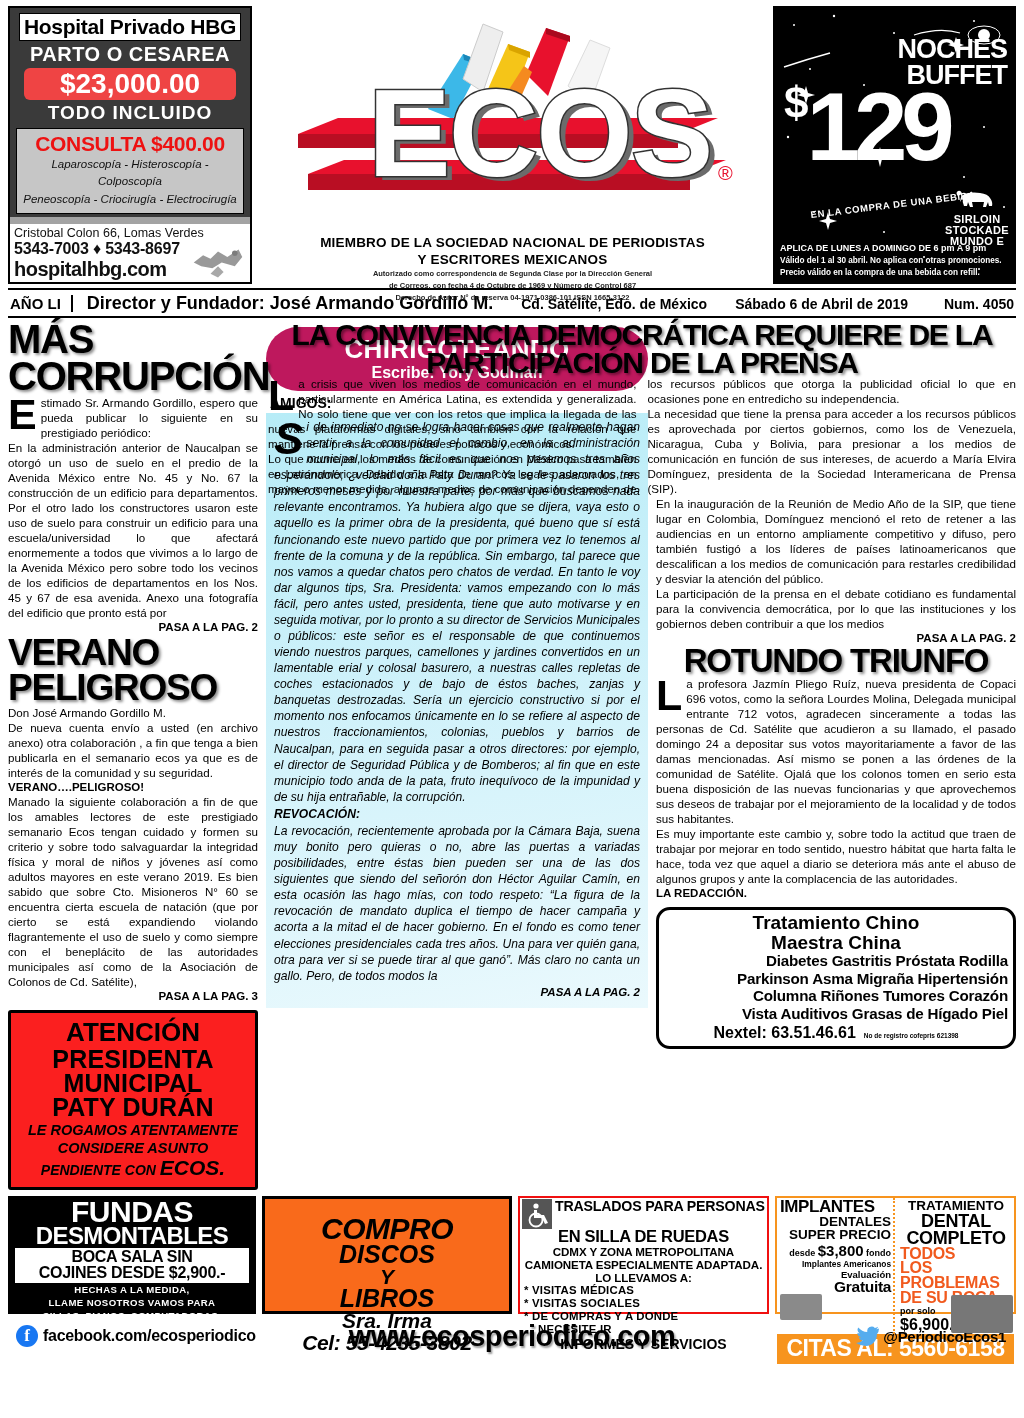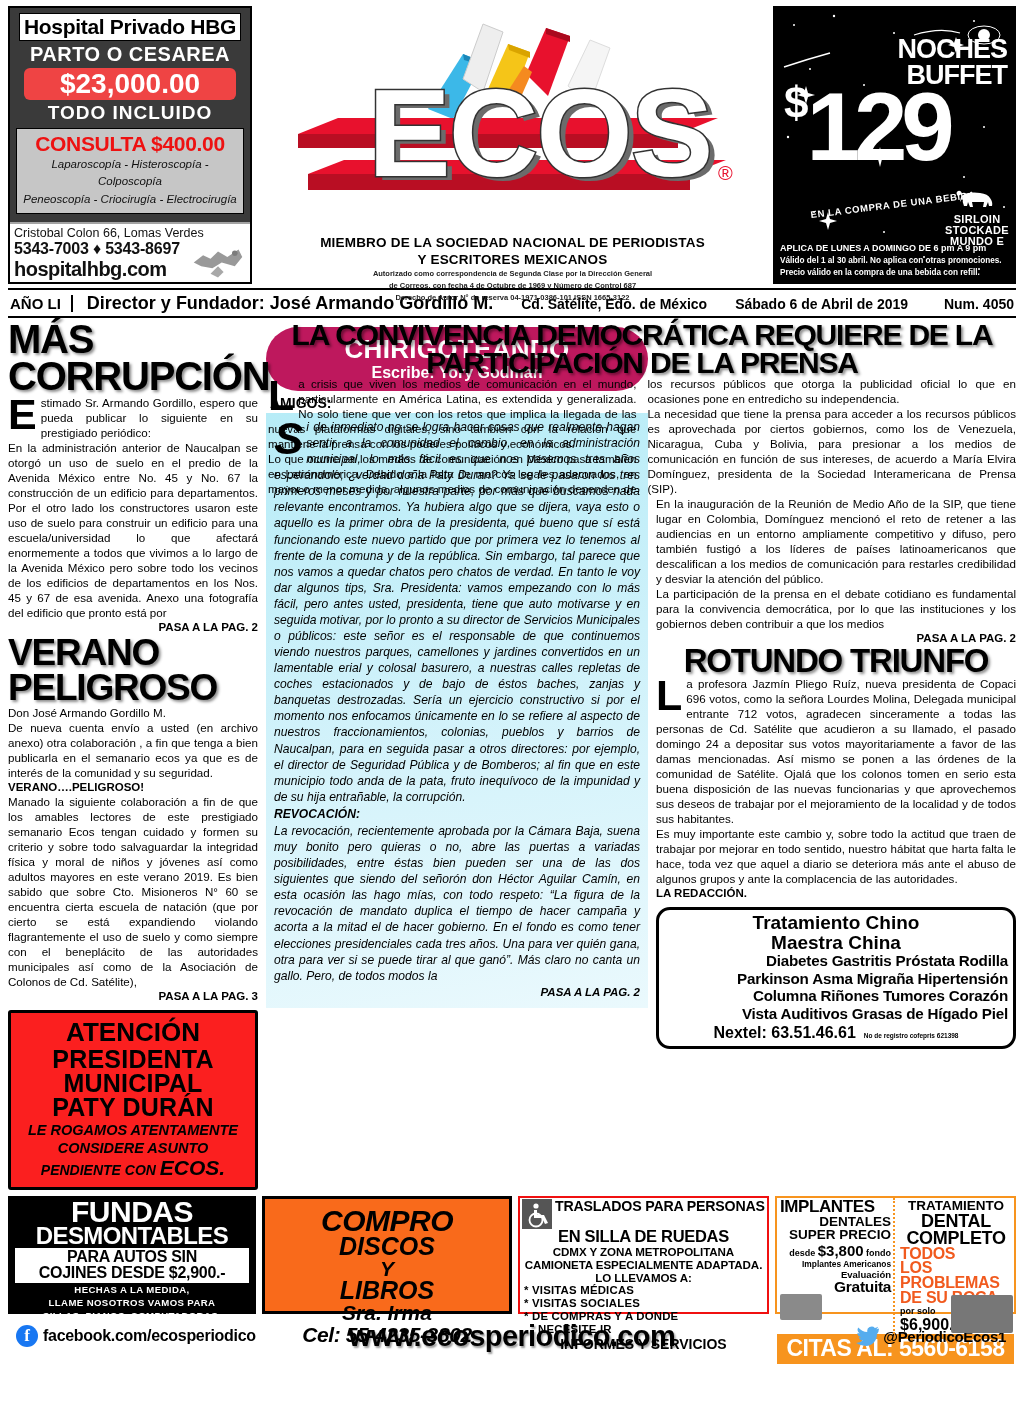--- a/index.html
+++ b/index.html
@@ -17,21 +17,21 @@
   
   .hbg-ad { width: 244px; border: 2px solid #000; background: #3a3a3a; display: flex; flex-direction: column; }
   .hbg-main { flex: 1; padding: 5px 4px 2px; text-align: center; }
   .hbg-name { background: #fff; color: #000; font-weight: bold; font-size: 21px; padding: 1px 4px; display: inline-block; border: 1px solid #000; letter-spacing: -.3px;}
   .hbg-parto { color: #fff; font-weight: bold; font-size: 20px; margin-top: 2px; letter-spacing: .5px; }
   .hbg-price { background: #ef4444; color: #fff; font-weight: bold; font-size: 28px; border-radius: 6px; margin: 2px 10px; letter-spacing: 0px;}
   .hbg-todo { color: #fff; font-weight: bold; font-size: 19px; letter-spacing: 1px; margin-bottom: 4px;}
   .hbg-grey { background: #c6c6c6; border: 1px solid #000; margin: 0 2px; padding: 3px 2px 5px; }
   .hbg-consulta { color: #ee1111; font-weight: bold; font-size: 21px; letter-spacing: -.3px;}
   .hbg-proc { color: #111; font-style: italic; font-size: 11.5px; line-height: 1.5; }
-  .hbg-foot { background: #fff; border-top: 2px solid #a3a3a3; padding: 2px 4px 1px; position: relative; }
+  .hbg-foot { background: #fff; border-top: 7px solid #a3a3a3; padding: 2px 4px 1px; position: relative; }
   .hbg-addr { font-size: 12.5px; color: #111; }
   .hbg-tels { font-size: 16px; font-weight: bold; color: #111; letter-spacing: -.2px;}
   .hbg-web { font-size: 20px; font-weight: bold; color: #111; letter-spacing: -.5px;}
   .hbg-lion { position: absolute; right: 4px; bottom: 2px; width: 56px; height: 46px; opacity: .85; }
 
   
   .logo-wrap { flex: 1; text-align: center; position: relative; padding-top: 8px; }
   .logo-svg { display: block; margin: 0 auto; }
   .logo-member { font-weight: bold; font-size: 13.5px; letter-spacing: .2px; line-height: 1.15; margin-top: 1px;}
   .logo-legal { font-size: 7.5px; line-height: 1.35; color: #222; margin-top: 2px; font-weight: bold; }
@@ -116,21 +116,21 @@
 
   
   .ads-row { display: flex; gap: 6px; margin-top: 6px; height: 118px; }
 
   .ad-fundas { width: 250px; background: #000; color: #fff; text-align: center; padding: 2px 3px 1px; }
   .f-1 { font-weight: bold; font-size: 30px; line-height: .9; letter-spacing: -.5px;}
   .f-2 { font-weight: bold; font-size: 24px; line-height: .9; letter-spacing: -.6px;}
   .f-box { background: #fff; color: #000; font-weight: bold; font-size: 16px; line-height: 1.02; margin: 1px 4px 1px; padding: 1px 0 2px; letter-spacing: -.3px;}
   .f-3 { font-size: 9.6px; font-weight: bold; line-height: 1.32; letter-spacing: .4px;}
 
-  .ad-compro { width: 252px; background: #f96a1b; border: 3px solid #000; text-align: center; padding: 8px 2px 2px; }
+  .ad-compro { width: 252px; background: #f96a1b; border: 3px solid #000; text-align: center; padding: 16px 2px 2px; }
   .c-1 { font-weight: bold; font-style: italic; font-size: 30px; line-height: .93; letter-spacing: -.5px;}
   .c-2 { font-weight: bold; font-style: italic; font-size: 25px; line-height: .92; }
   .c-3 { font-weight: bold; font-style: italic; font-size: 21px; line-height: 1; }
   .c-4 { font-weight: bold; font-style: italic; font-size: 21px; letter-spacing: -.4px;}
 
   .ad-sillas { width: 253px; background: #fff; border: 2px solid #f01010; padding: 1px 2px; }
   .s-head { display: flex; align-items: flex-start; gap: 3px; }
   .s-icon { width: 30px; height: 30px; background: #555; flex: none; }
   .s-t1 { font-weight: bold; font-size: 14.2px; line-height: 1.02; letter-spacing: -.2px;}
   .s-t2 { font-weight: bold; font-size: 16.5px; text-align: center; line-height: .95; letter-spacing: -.3px;}
@@ -375,21 +375,21 @@
       </div>
     </div>
   </div>
 
   <div class="ads-row">
 
     <div class="ad-fundas">
       <div class="f-1">FUNDAS</div>
       <div class="f-2">DESMONTABLES</div>
       <div class="f-box">
-        <div>PARA AUTOS SIN</div>
+        <div>BOCA SALA SIN</div>
         <div>COJINES DESDE $2,900.-</div>
       </div>
       <div class="f-3">HECHAS A LA MEDIDA,</div>
       <div class="f-3">LLAME NOSOTROS VAMOS PARA</div>
       <div class="f-3">SILLAS, PIANOS, COMPUTADORAS,</div>
       <div class="f-3">MUEBLES PARA JARDIN Y</div>
       <div class="f-3">AFELPADAS PARA AUTOS.</div>
 
     </div>
 

